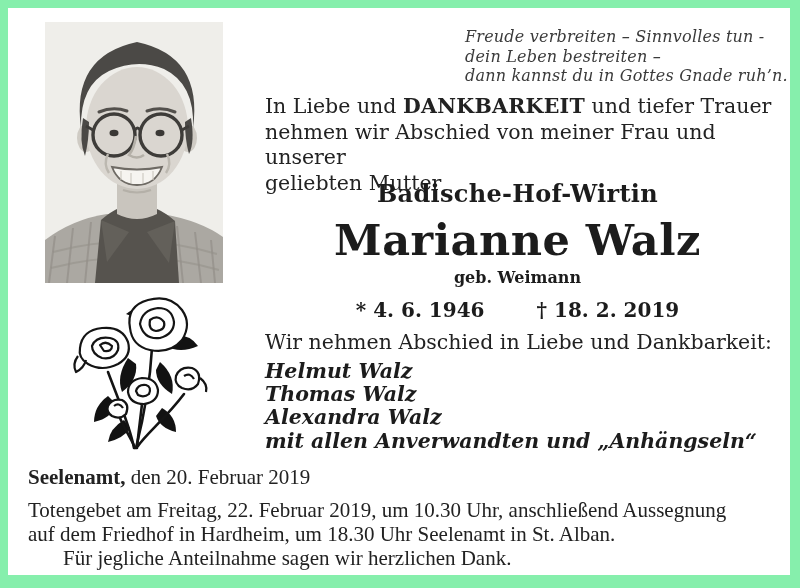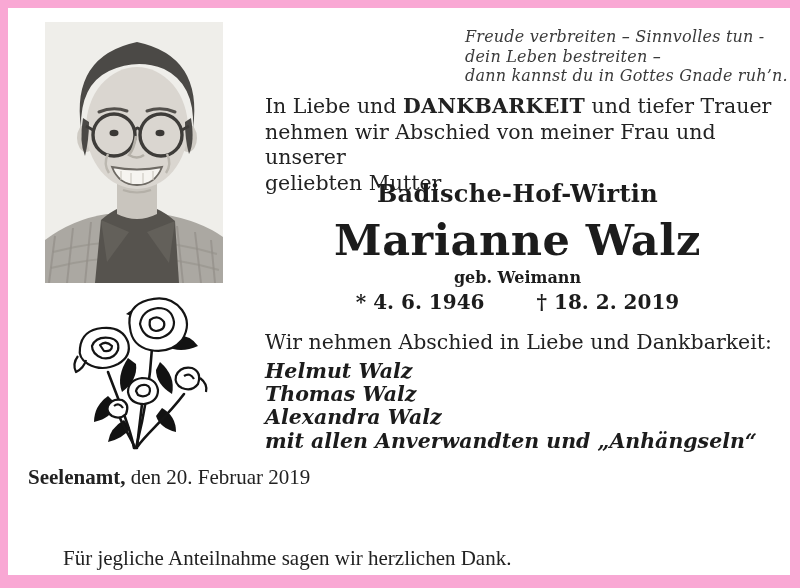--- a/index.html
+++ b/index.html
@@ -5,21 +5,21 @@
   html, body {
     margin: 0;
     padding: 0;
     background: #ffffff;
     font-family: "DejaVu Serif", serif;
   }
   .stage {
     position: relative;
     width: 800px;
     height: 588px;
-    background: #f9a8d4;
+    background: #86efac;
     overflow: hidden;
   }
   .paper {
     position: absolute;
     left: 8px;
     top: 8px;
     width: 782px;
     height: 567px;
     background: #ffffff;
   }
@@ -75,20 +75,21 @@
     margin-top: 6px;
     letter-spacing: 0.5px;
   }
   .dec-maiden {
     font-weight: bold;
     font-size: 16px;
     line-height: 24px;
     margin-top: 1px;
   }
   .dec-dates {
+    margin-top: 8px;
     font-weight: bold;
     font-size: 20px;
     display: flex;
     justify-content: center;
     gap: 52px;
   }
 
   .farewell {
     left: 257px; top: 322px;
     font-size: 20.5px;
@@ -236,17 +237,21 @@
 
     <div class="abs mourners">
       <div>Helmut Walz</div>
       <div>Thomas Walz</div>
       <div>Alexandra Walz</div>
       <div>mit allen Anverwandten und „Anhängseln“</div>
     </div>
 
     <div class="abs footer-text place-line"><b>Seelenamt,</b><span> den 20. Februar 2019</span></div>
 
+    <div class="abs footer-text service">
+      <div>Totengebet am Freitag, 22. Februar 2019, um 10.30 Uhr, anschließend Aussegnung</div>
+      <div>auf dem Friedhof in Hardheim, um 18.30 Uhr Seelenamt in St. Alban.</div>
+    </div>
 
     <div class="abs footer-text thanks">Für jegliche Anteilnahme sagen wir herzlichen Dank.</div>
 
   </div>
 </div>
 
 </body></html>

